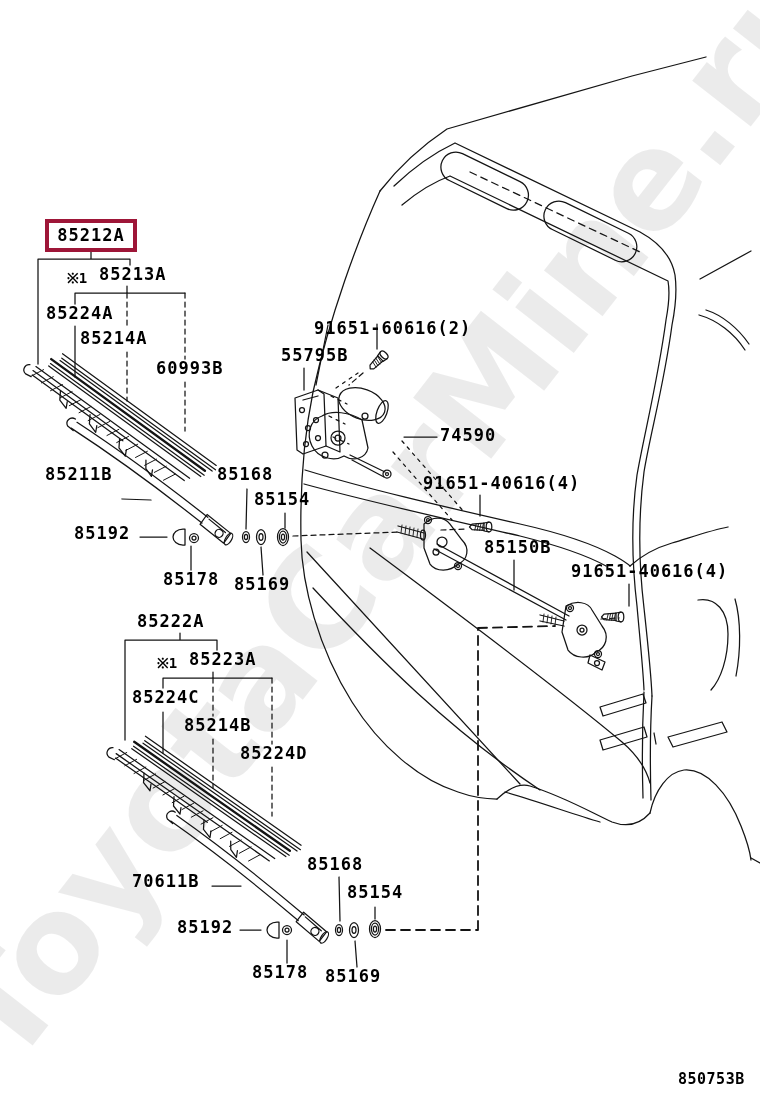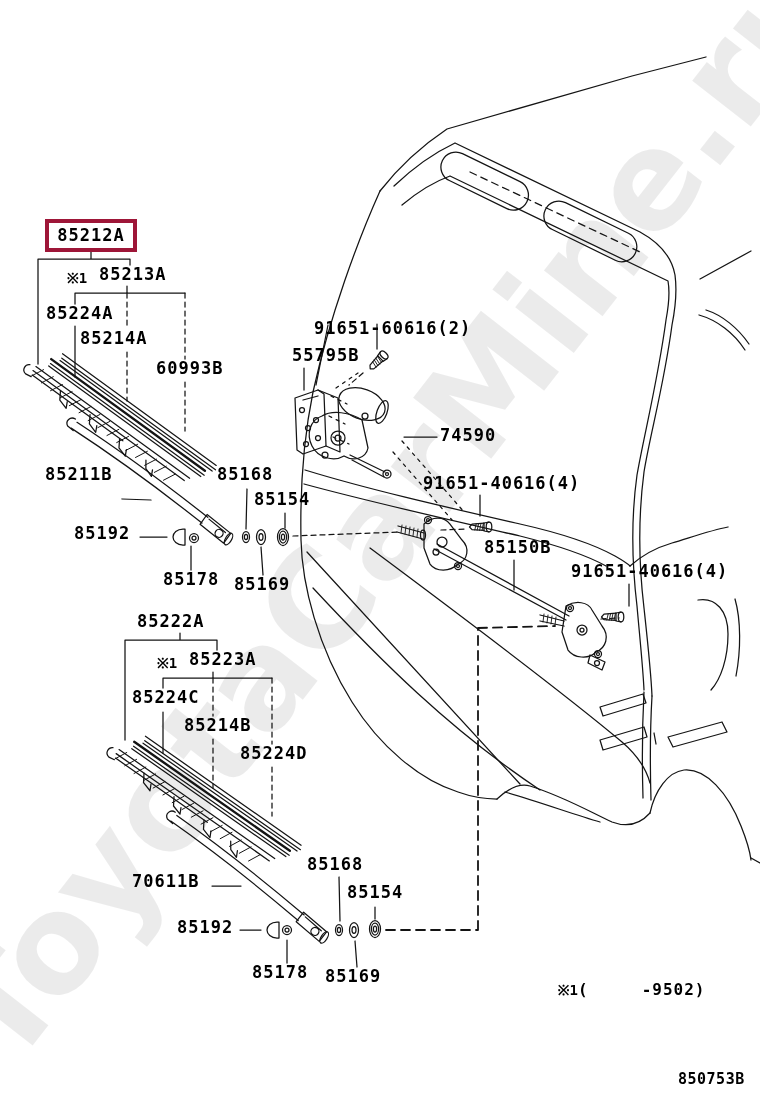--- a/index.html
+++ b/index.html
@@ -237,38 +237,35 @@
   <div class="lbl" style="left:46px;top:305px">85224A</div>
   <div class="lbl" style="left:80px;top:330px">85214A</div>
   <div class="lbl" style="left:156px;top:360px">60993B</div>
   <div class="lbl" style="left:45px;top:466px">85211B</div>
   <div class="lbl" style="left:74px;top:525px">85192</div>
   <div class="lbl" style="left:163px;top:571px">85178</div>
   <div class="lbl" style="left:234px;top:576px">85169</div>
   <div class="lbl" style="left:217px;top:466px">85168</div>
   <div class="lbl" style="left:254px;top:491px">85154</div>
 
-  <div class="lbl" style="left:292px;top:347px">55795B</div>
+  <div class="lbl" style="left:281px;top:347px">55795B</div>
   <div class="lbl" style="left:314px;top:320px">91651-60616(2)</div>
   <div class="lbl" style="left:440px;top:427px">74590</div>
   <div class="lbl" style="left:423px;top:475px">91651-40616(4)</div>
   <div class="lbl" style="left:484px;top:539px">85150B</div>
   <div class="lbl" style="left:571px;top:563px">91651-40616(4)</div>
 
   <div class="lbl" style="left:137px;top:613px">85222A</div>
   <div class="lbl note" style="left:157px;top:656px">※1</div>
   <div class="lbl" style="left:189px;top:651px">85223A</div>
   <div class="lbl" style="left:132px;top:689px">85224C</div>
   <div class="lbl" style="left:184px;top:717px">85214B</div>
   <div class="lbl" style="left:240px;top:745px">85224D</div>
   <div class="lbl" style="left:132px;top:873px">70611B</div>
   <div class="lbl" style="left:177px;top:919px">85192</div>
   <div class="lbl" style="left:252px;top:964px">85178</div>
   <div class="lbl" style="left:325px;top:968px">85169</div>
   <div class="lbl" style="left:307px;top:856px">85168</div>
   <div class="lbl" style="left:347px;top:884px">85154</div>
 
-  <div class="lbl note" style="left:524px;top:968px">
-    <span>※1</span><span style="font-size:16px;letter-spacing:1px;">(     -9502)</span>
-  </div>
   <div class="lbl small" style="left:678px;top:1072px">850753B</div>
 
 </div>
 
 </body></html>

